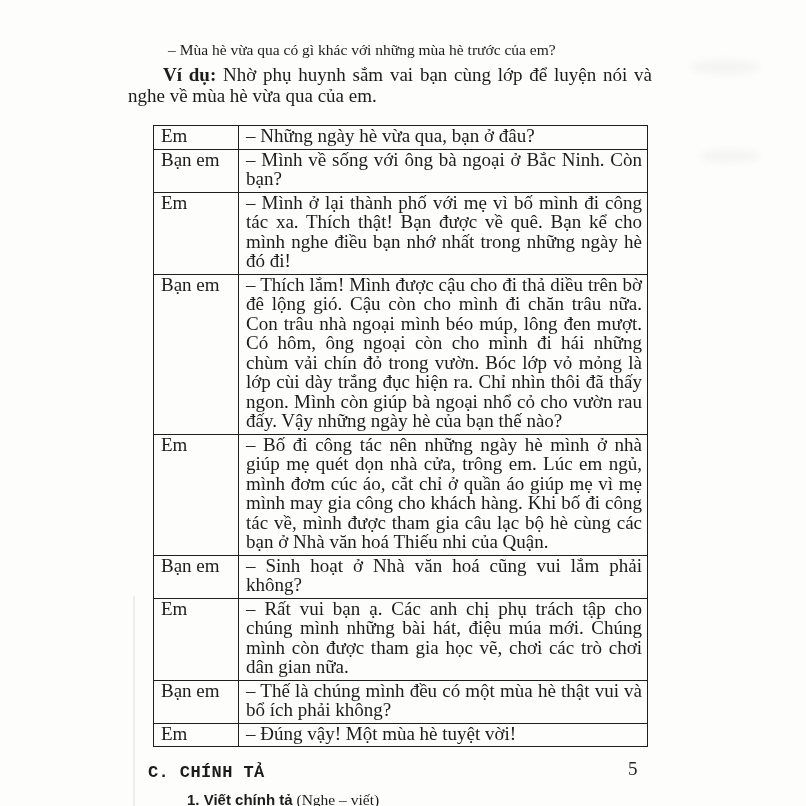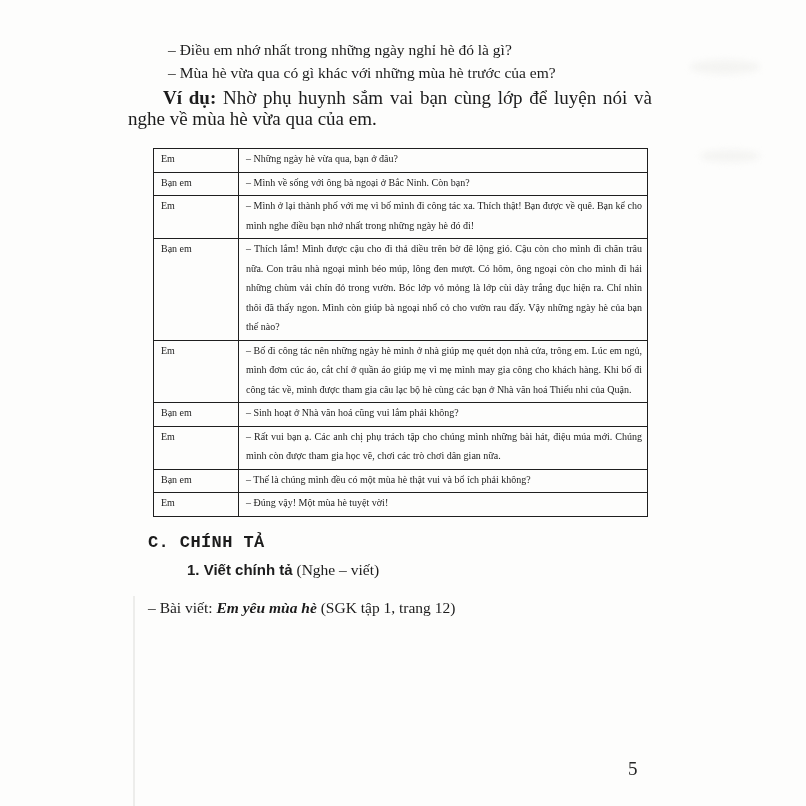--- a/index.html
+++ b/index.html
@@ -39,21 +39,21 @@
   table.dialogue {
     margin-left: 25px;
     margin-top: 7px;
     width: 495px;
     border-collapse: collapse;
     table-layout: fixed;
   }
   table.dialogue td {
     border: 1.4px solid #1f1f1f;
     vertical-align: top;
-    font-size: 10px;
+    font-size: 19px;
     line-height: 19.5px;
     padding: 0 5px 3px 7px;
   }
   td.speaker { width: 72px; }
   td.dialogue-text {
     text-align: justify;
     padding-left: 8px;
     padding-right: 4px;
   }
   .section-c { margin-top: 14px; }
@@ -109,21 +109,20 @@
   }
 </style>
 </head>
 <body>
 
 <div class="page">
 
   <div class="content">
 
     <div>
-      <div class="question-line">– Điều em nhớ nhất trong những ngày nghỉ hè đó là gì?</div>
       <div class="question-line">– Mùa hè vừa qua có gì khác với những mùa hè trước của em?</div>
     </div>
 
     <p class="example-para"><span class="bold">Ví dụ:</span><span> Nhờ phụ huynh sắm vai bạn cùng lớp để luyện nói và nghe về mùa hè vừa qua của em.</span></p>
 
     <table class="dialogue">
       <tbody>
         <tr>
           <td class="speaker">Em</td>
           <td class="dialogue-text">– Những ngày hè vừa qua, bạn ở đâu?</td>

